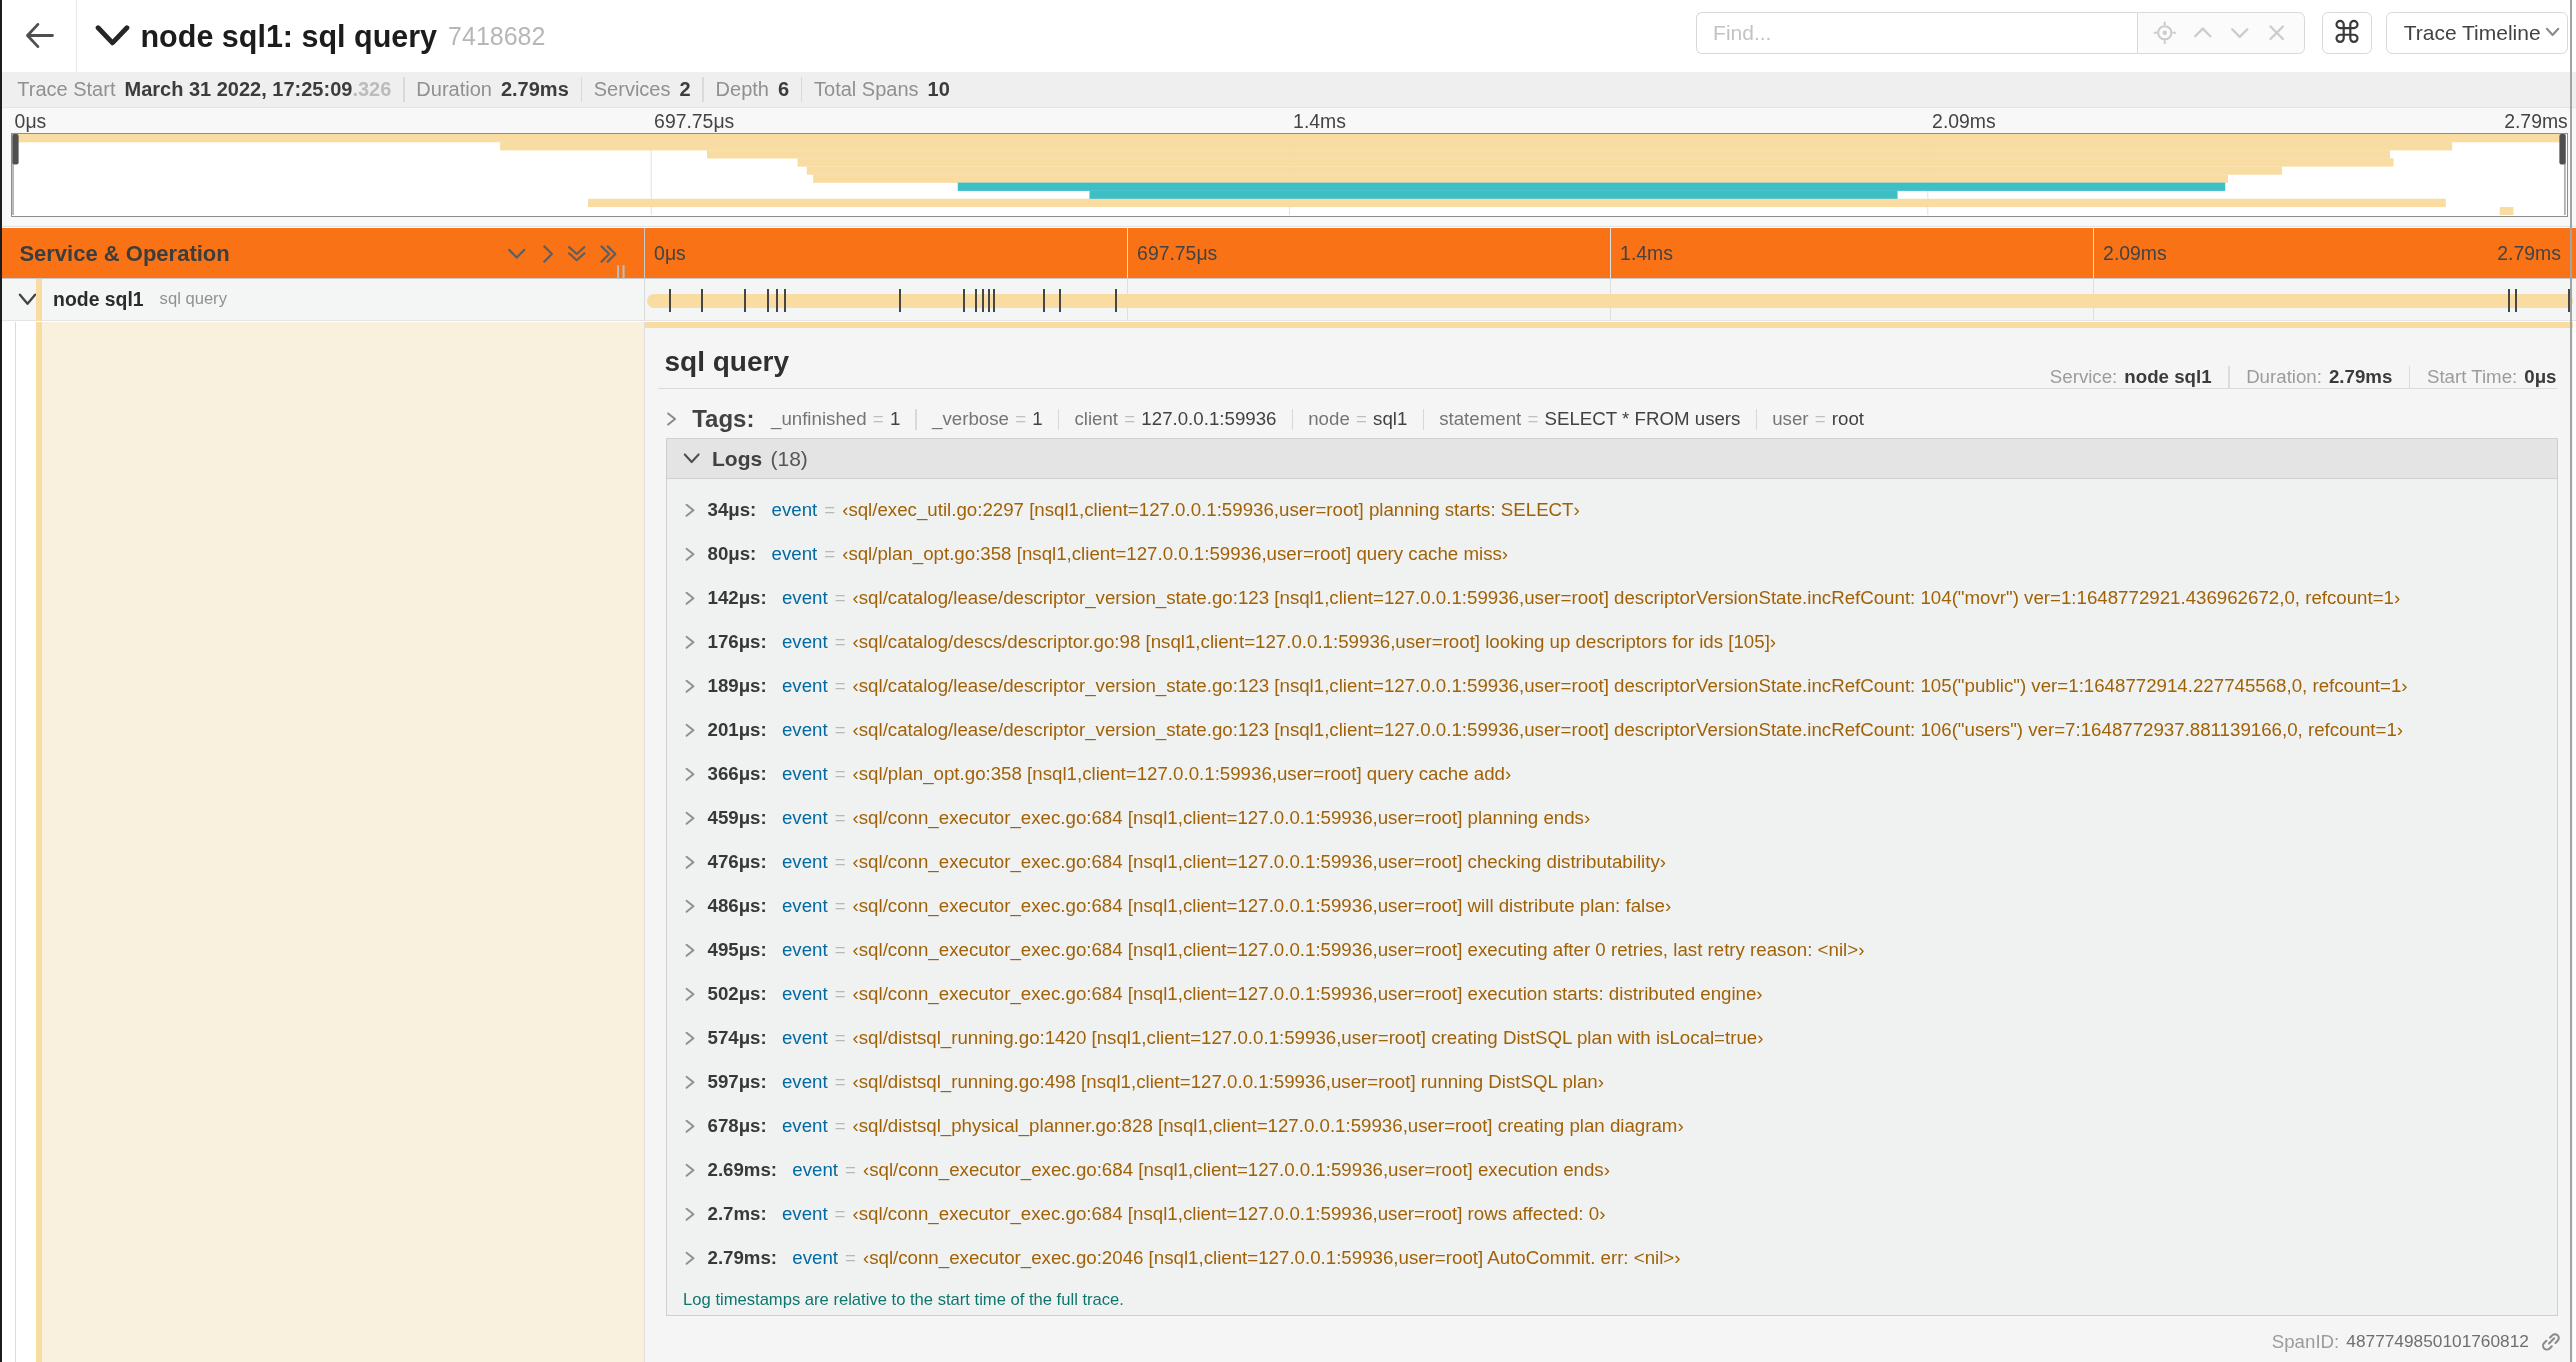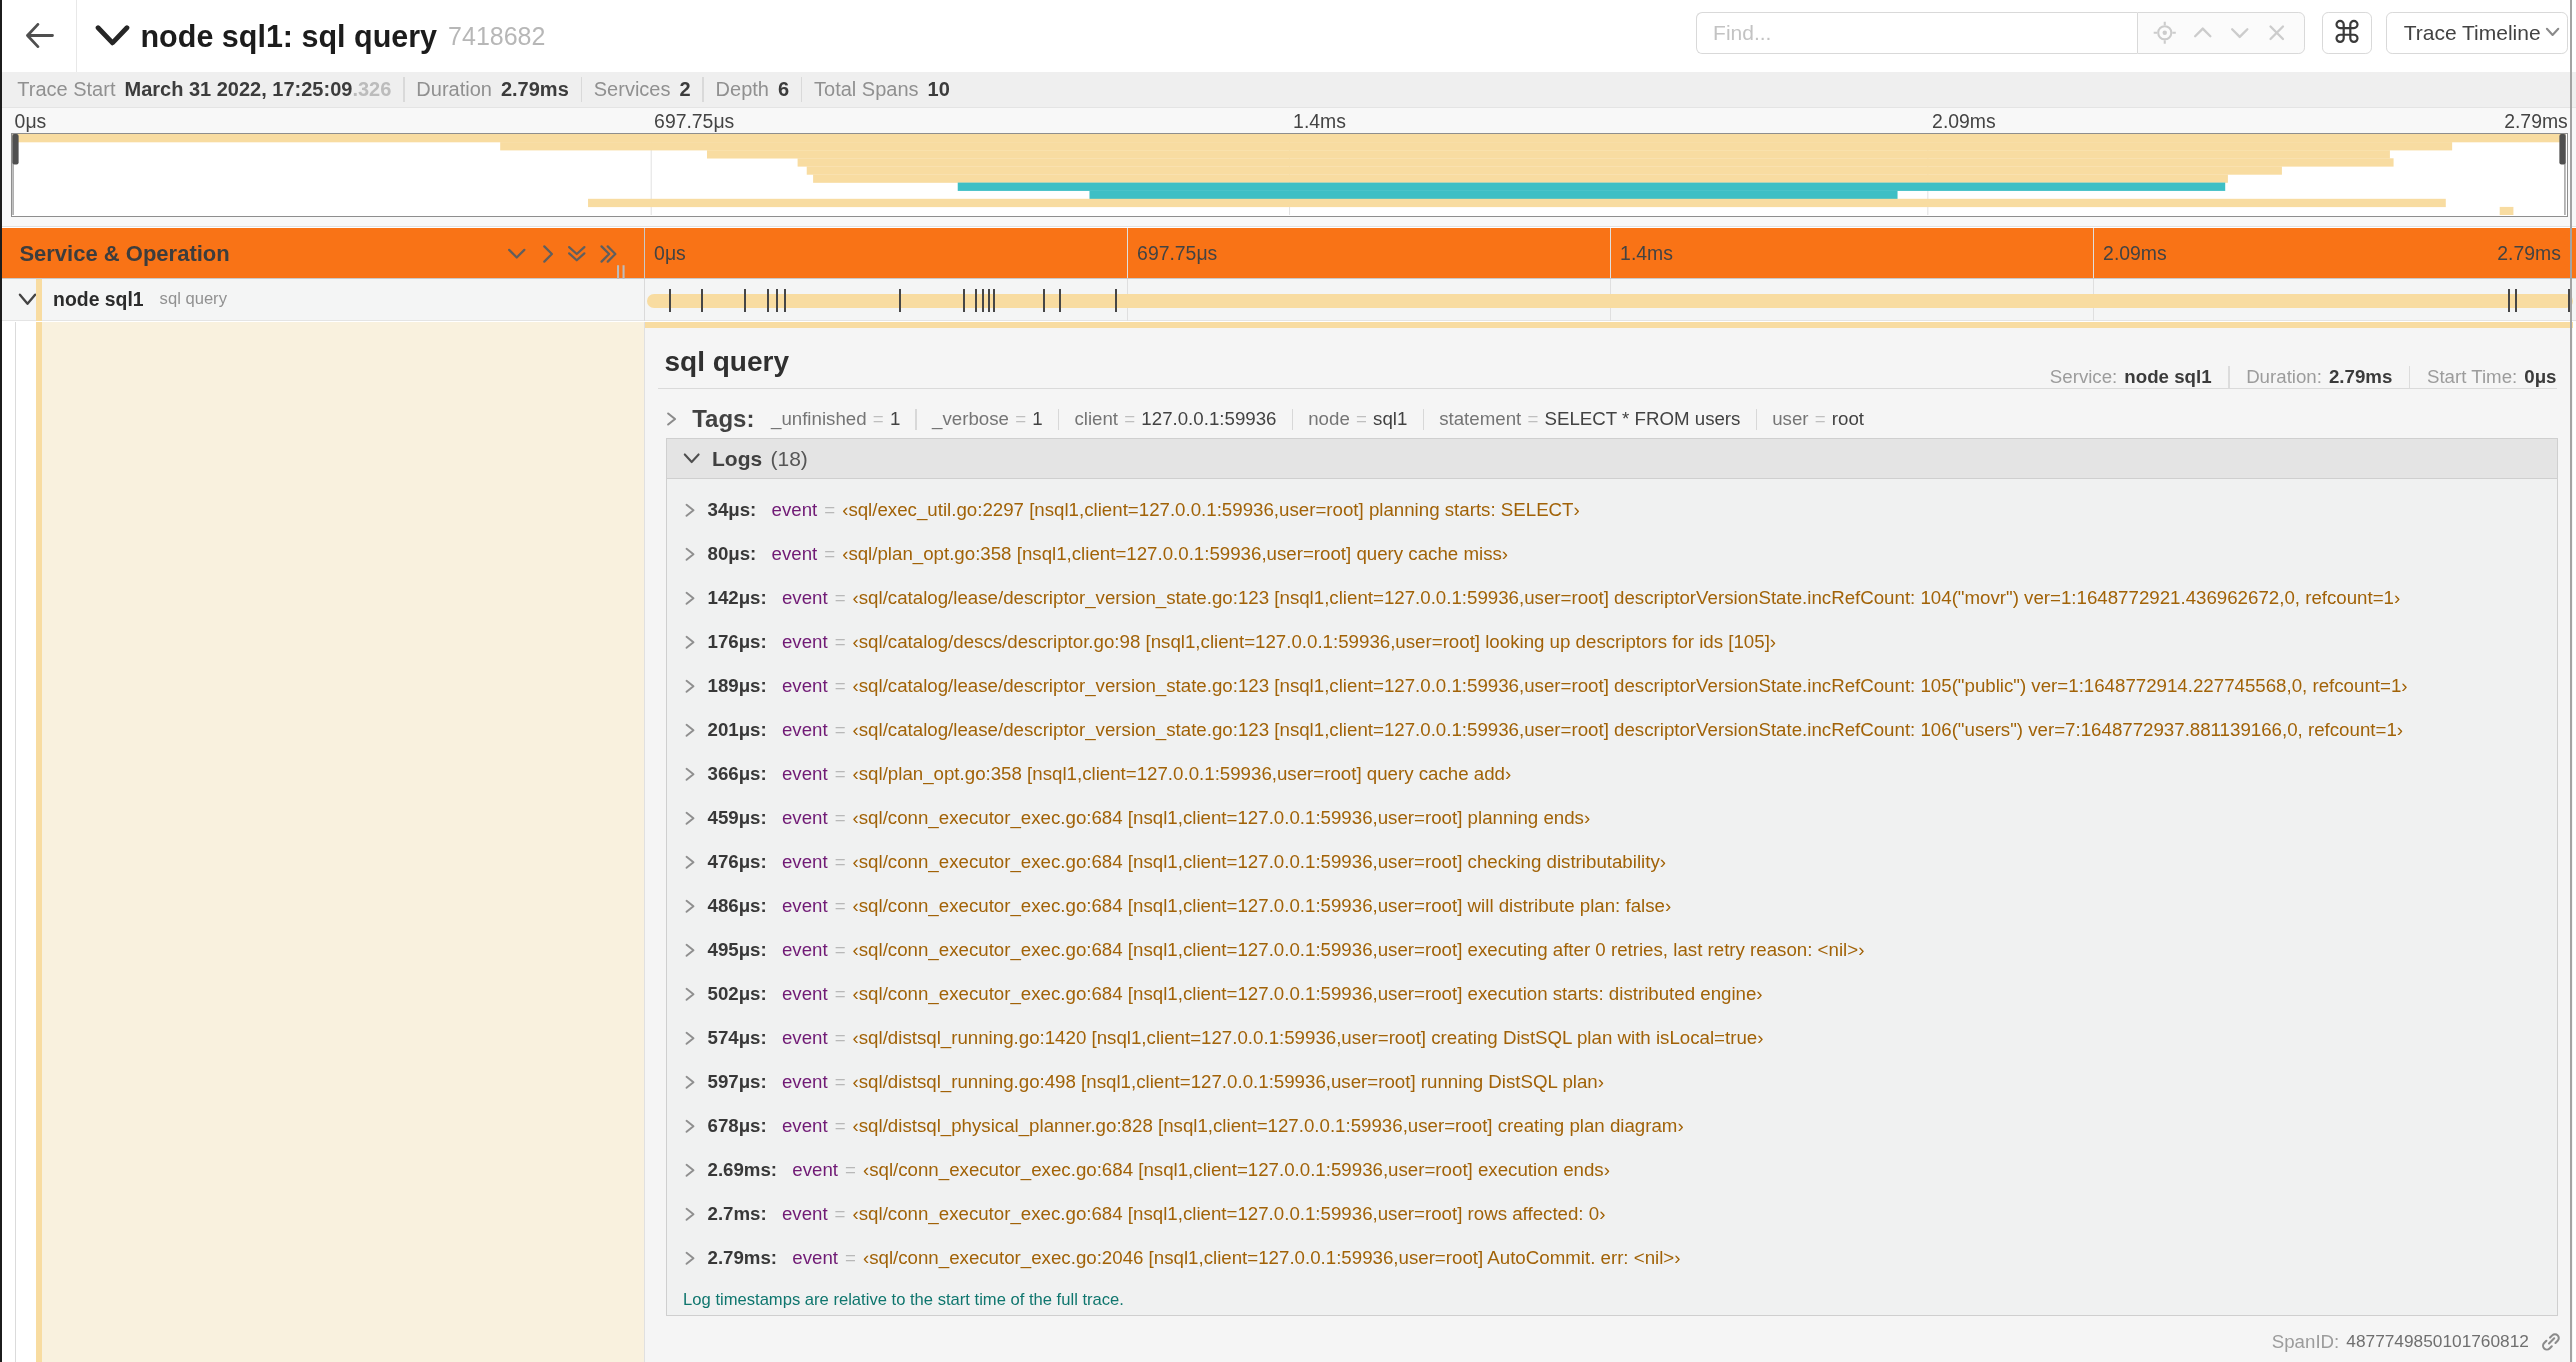--- a/index.html
+++ b/index.html
@@ -101,21 +101,21 @@
   
   #logs-box { position:absolute; left:21px; top:116px; width:1892px; border:1.4px solid #cfcfcf; }
   #logs-header { height:40px; background:#e4e4e4; border-bottom:1.4px solid #cfcfcf;
     display:flex; align-items:center; padding-left:14.5px; }
   #logs-title { font-size:21px; font-weight:700; color:#404040; margin-left:11px; }
   #logs-count { font-size:21px; color:#565656; margin-left:8.3px; }
   #logs-body { background:#f0f1f1; padding:9px 0 0 0; }
   .log-row { height:44px; display:flex; align-items:center; padding-left:16px; }
   .log-chevron { width:14px; margin-right:10.4px; flex:0 0 auto; }
   .log-time { font-size:18.7px; font-weight:700; color:#383838; margin-right:15.2px; }
-  .log-key { font-size:18.7px; color:#701a75; }
+  .log-key { font-size:18.7px; color:#0369a1; }
   .log-eq { font-size:18.7px; color:#b8b8b8; padding:0 7px; }
   .log-value { font-size:18.7px; color:#a16207; white-space:nowrap; }
   #logs-note { font-size:16.6px; color:#0f766e; padding:9.7px 0 5.5px 16px; line-height:19.4px; }
 
   #spanid-row { position:absolute; right:11px; top:1008px; display:flex; align-items:center; }
   #spanid-label { font-size:18.7px; color:#9c9c9c; }
   #spanid-value { font-size:17.3px; color:#6f6f6f; margin-left:7px; }
   #spanid-link-icon { margin-left:9.7px; }
 </style>
 </head>

